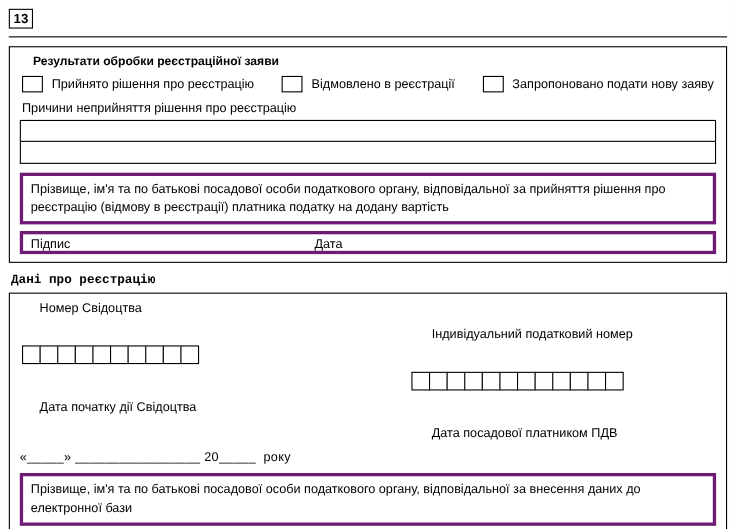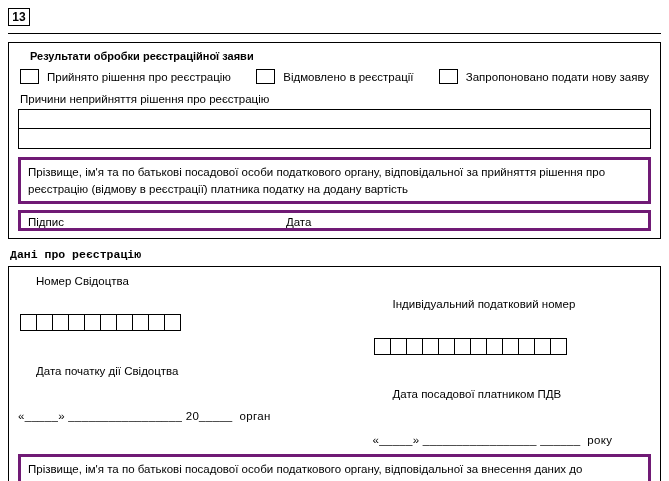--- a/index.html
+++ b/index.html
@@ -146,22 +146,21 @@
             <span class="cell"></span>
           </div>
       </div>
     </div>
 
     <div class="two-col date-labels">
       <div class="col field-label">Дата початку дії Свідоцтва</div>
       <div class="col right field-label">Дата посадової платником ПДВ</div>
     </div>
     <div class="two-col date-lines">
-      <div class="col date-line">«_____» _________________ 20_____  орган</div>
-      <div class="col right date-line">«_____» _________________ ______  року</div>
+      <div class="col date-line">«_____» _________________ 20_____  року</div>
     </div>
 
     <div class="inner-box person-box">
       <span>Прізвище, ім'я та по батькові посадової особи податкового органу, відповідальної за внесення даних до електронної бази</span>
     </div>
 
     <div class="inner-box sig-box">
       <span>Підпис</span>
       <span class="sig-blank first"></span>
       <span>Дата</span>

